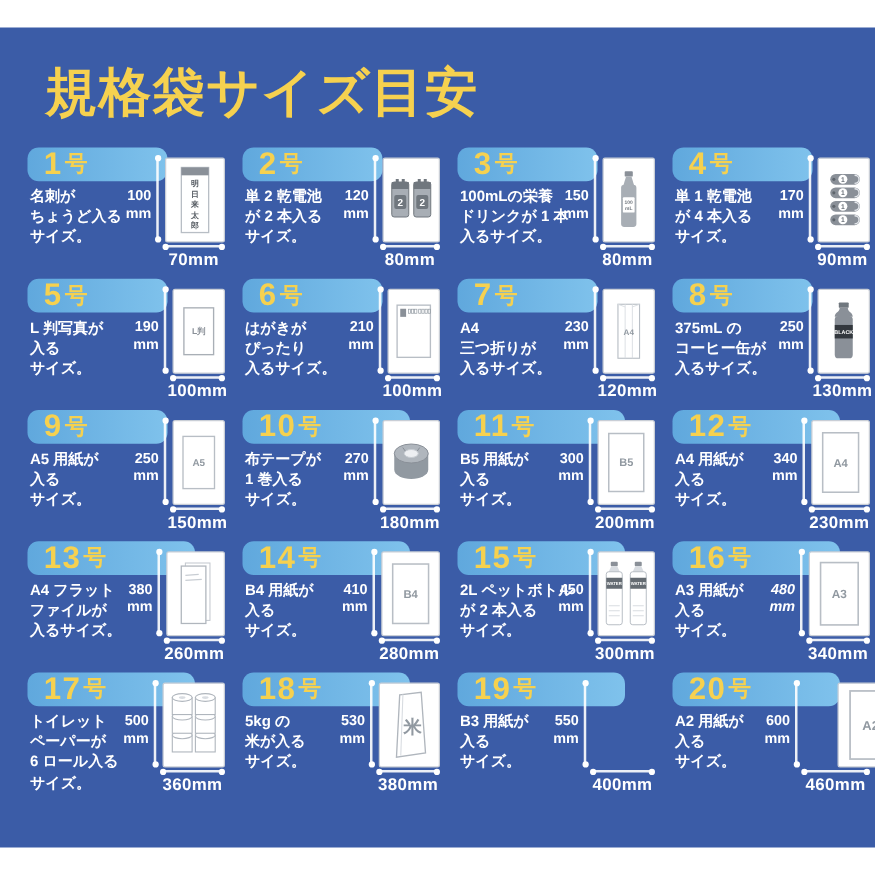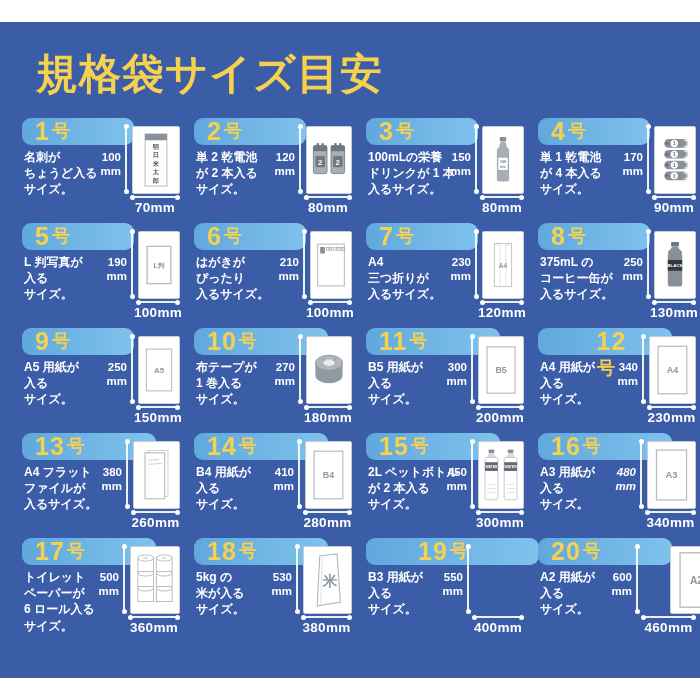--- a/index.html
+++ b/index.html
@@ -334,21 +334,21 @@
             <svg viewBox="0 0 100 132" xmlns="http://www.w3.org/2000/svg">
               <rect x="15" y="8" width="70" height="116" fill="#fff" stroke="#B8BEC5" stroke-width="3"></rect>
               <text x="50" y="74" font-size="22" font-weight="bold" fill="#9199A1" text-anchor="middle">B5</text>
             </svg>
           </div>
     <div class="wline" style="left: 112px; width: 44px;"></div>
     <div class="wlabel" style="left: 98px; width: 72px;">200mm</div>
   </div>
 
   <div class="cell">
-    <div class="banner" style="width: 134px; flex-direction: column;">
+    <div class="banner" style="width: 134px;">
       <span class="num">12</span>
             <span class="unit">号</span>
     </div>
     <div class="desc">A4 用紙が
 入る
 サイズ。</div>
     <div class="hlabel" style="left: 60px;">
             <span class="hv">340</span>
             <span class="hu">mm</span>
           </div>
@@ -525,21 +525,21 @@
               <path d="M32,10 L72,5 L80,118 L26,126 Z" fill="#fff" stroke="#B0B6BD" stroke-width="2.5"></path>
               <line x1="38" y1="9" x2="34" y2="123" stroke="#D8DCE1" stroke-width="2"></line>
               <text x="56" y="80" font-size="34" font-weight="bold" fill="#9199A1" text-anchor="middle">米</text>
             </svg>
           </div>
     <div class="wline" style="left: 109px; width: 47px;"></div>
     <div class="wlabel" style="left: 95px; width: 75px;">380mm</div>
   </div>
 
   <div class="cell">
-    <div class="banner" style="width: 134px; padding-left: 39px;">
+    <div class="banner" style="width: 134px;">
       <span class="num">19</span>
             <span class="unit">号</span>
     </div>
     <div class="desc">B3 用紙が
 入る
 サイズ。</div>
     <div class="hlabel" style="left: 57px;">
             <span class="hv">550</span>
             <span class="hu">mm</span>
           </div>

